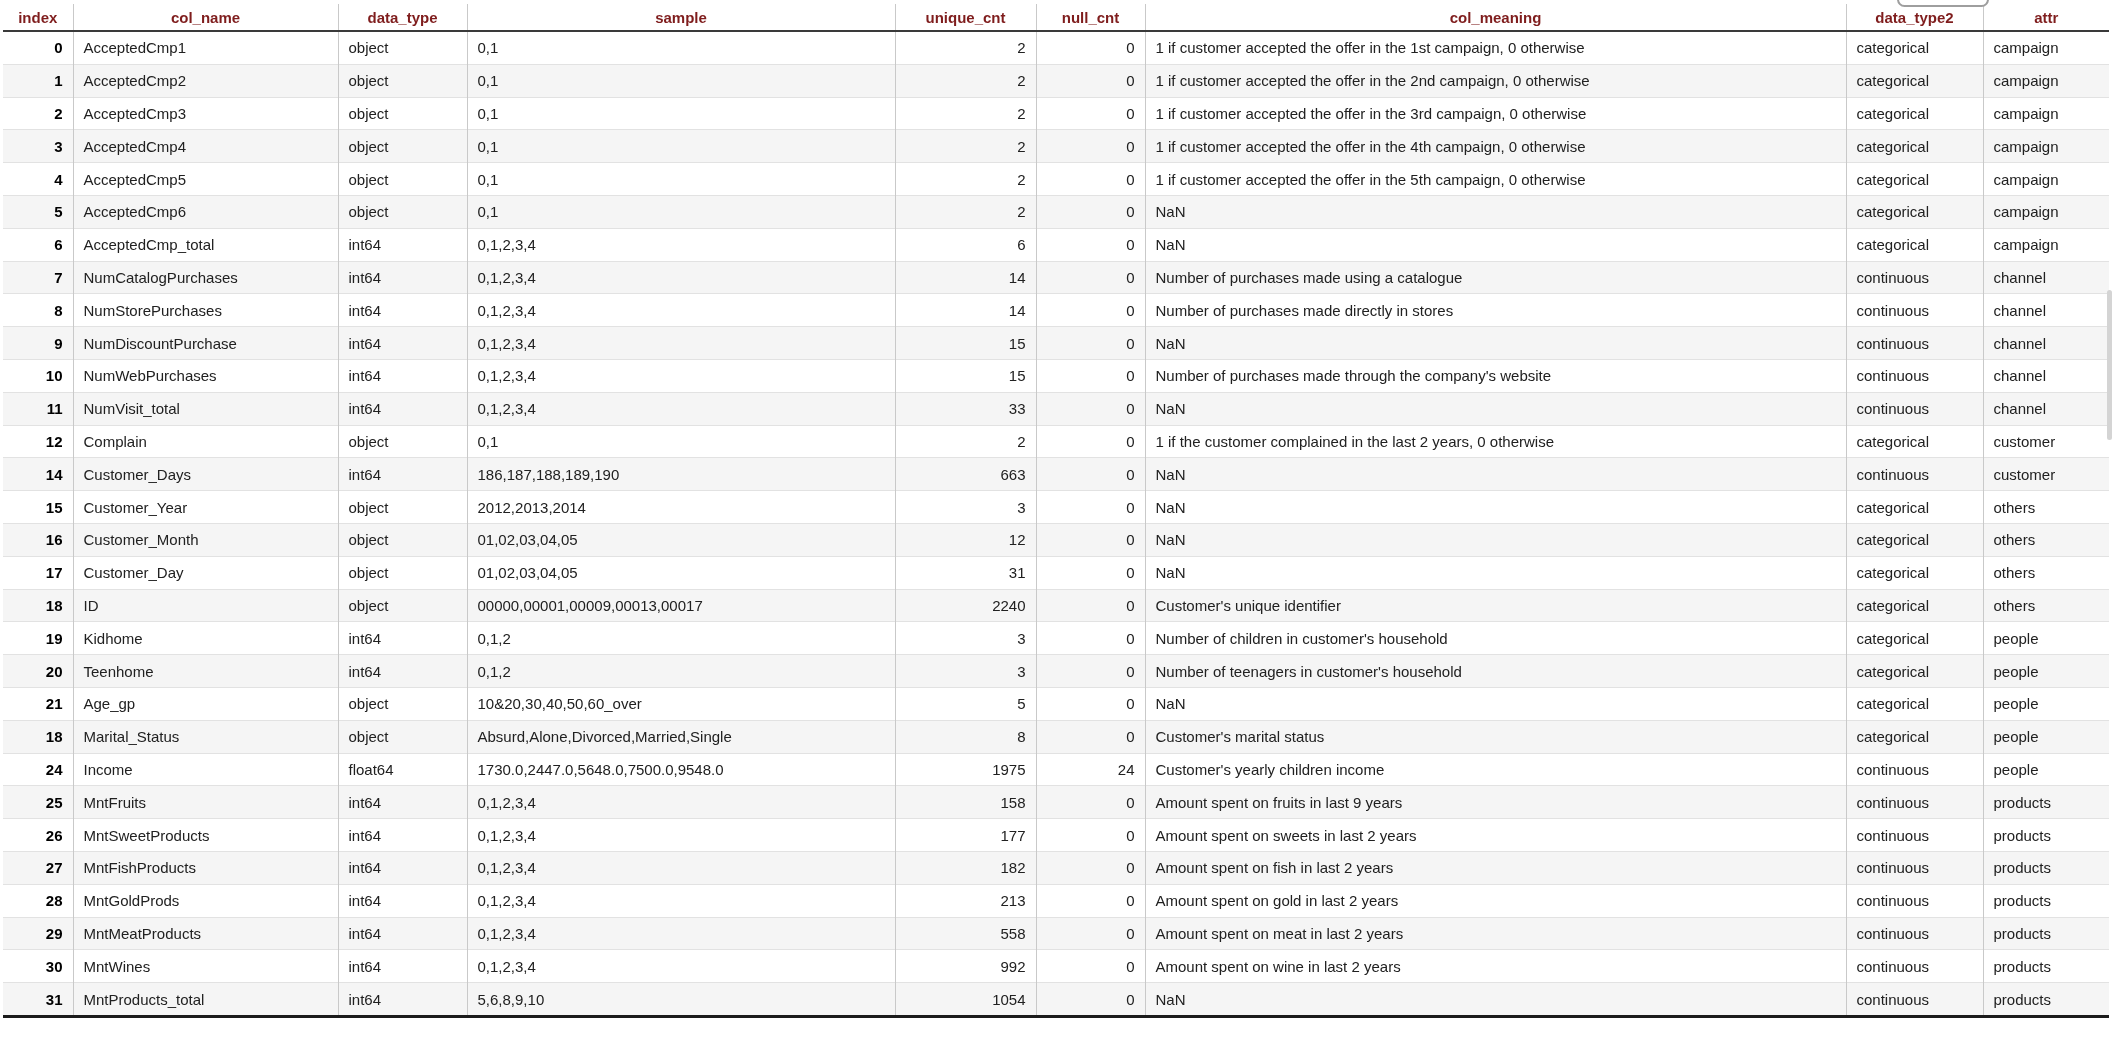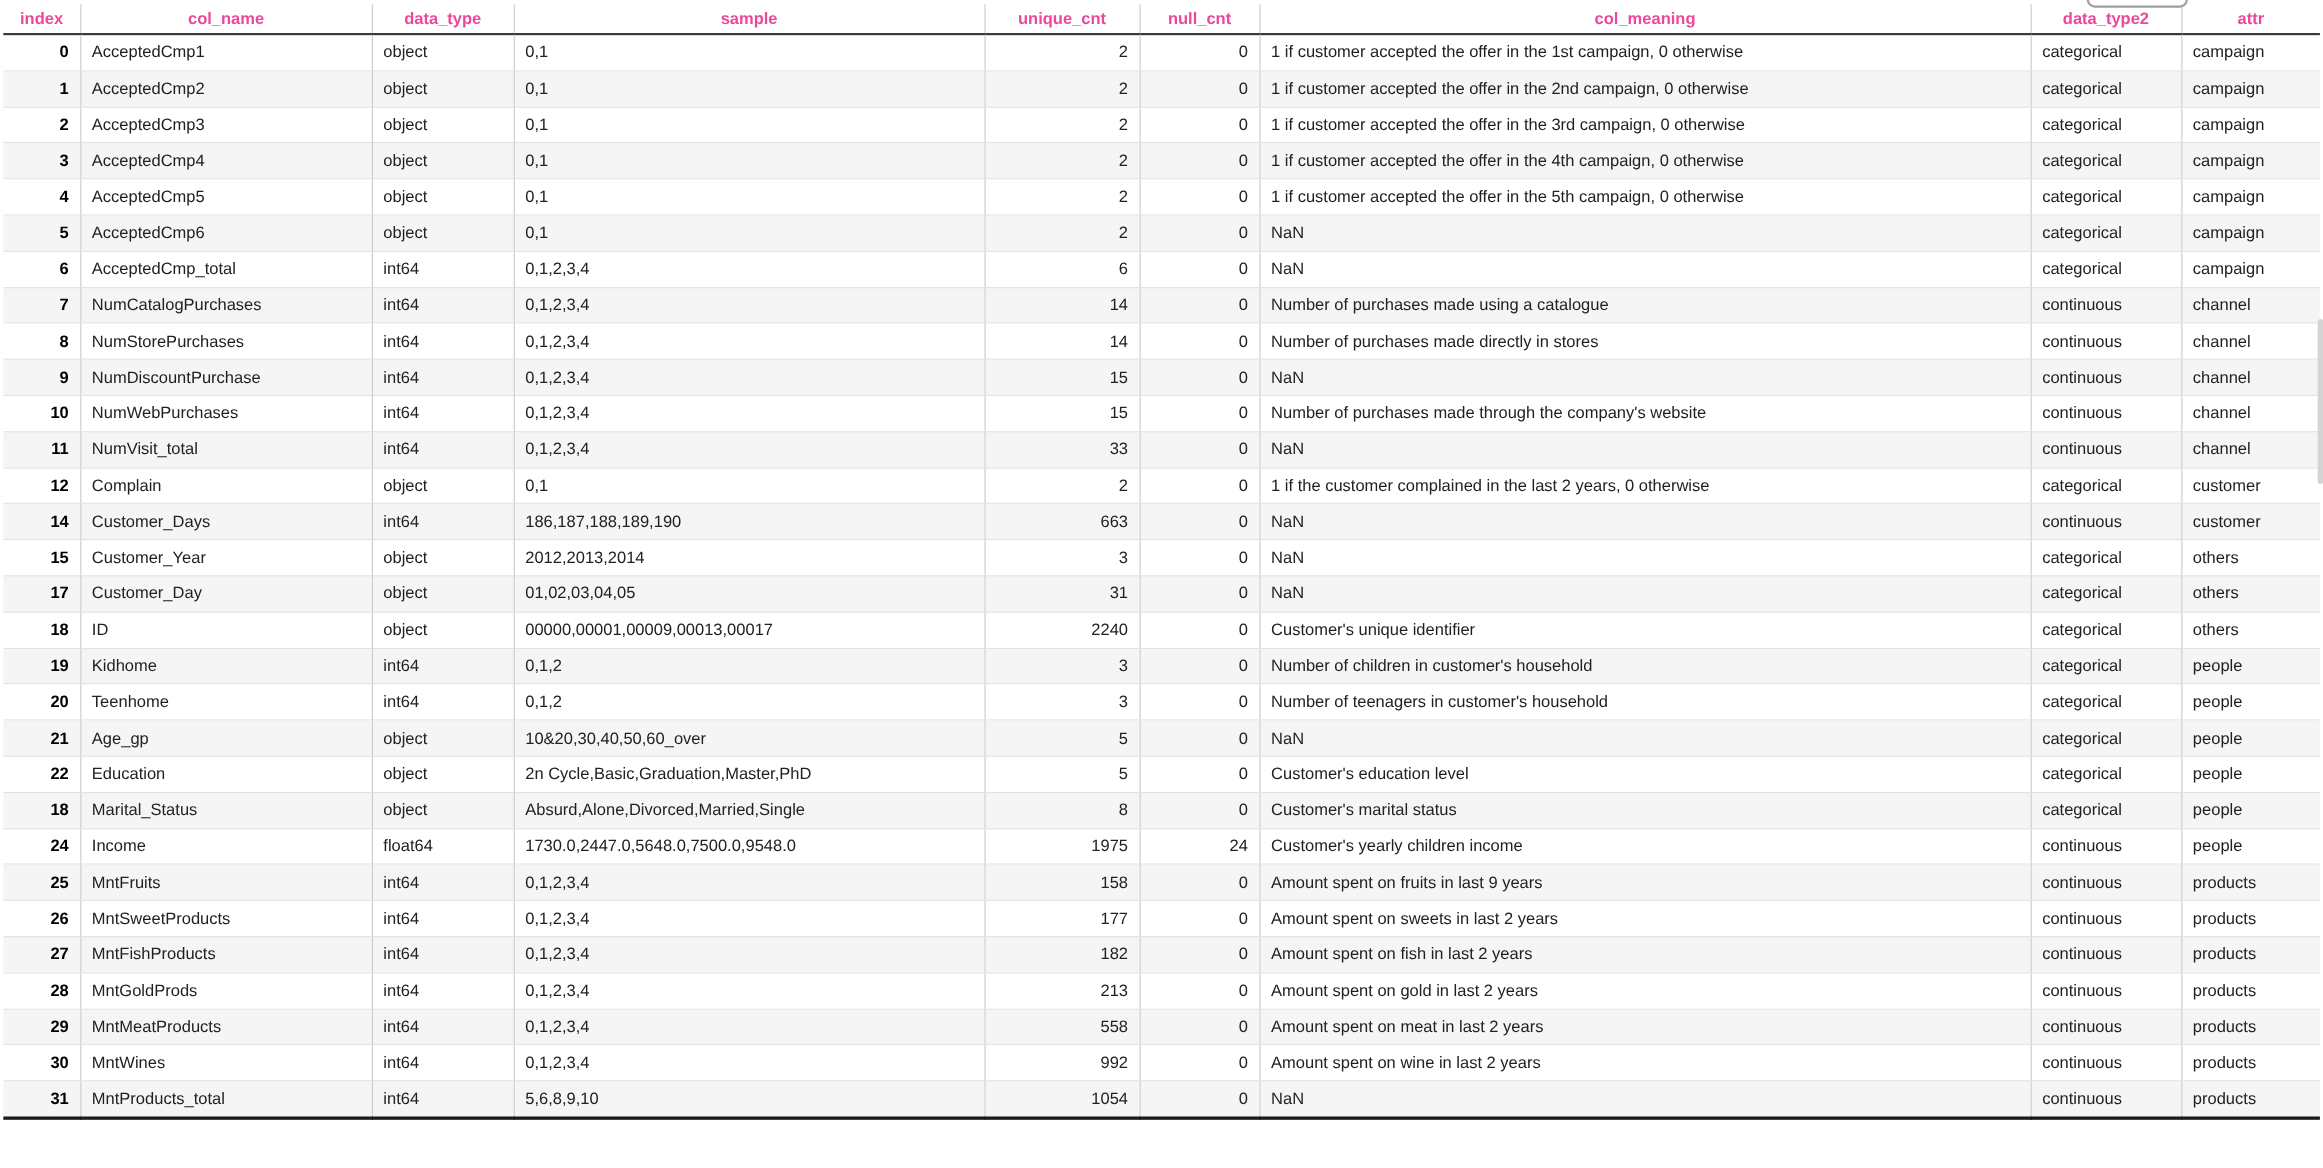--- a/index.html
+++ b/index.html
@@ -19,21 +19,21 @@
   table.df {
     border-collapse: collapse;
     table-layout: fixed;
     width: 2106px;
     margin: 4px 0 0 3px;
     border-bottom: 3px solid #1b1b1b;
     font-size: 15px;
   }
   table.df th {
     font-weight: bold;
-    color: #ec4899;
+    color: #7f1d1d;
     text-align: center;
     vertical-align: middle;
     height: 26px;
     padding: 0 10px;
     border-bottom: 2px solid #3a3a3a;
     border-right: 1px solid #c9c9c9;
     background: #ffffff;
     white-space: nowrap;
     overflow: hidden;
   }
@@ -271,20 +271,31 @@
           <td class="align-left cell-col_name">Customer_Year</td>
           <td class="align-left cell-data_type">object</td>
           <td class="align-left cell-sample">2012,2013,2014</td>
           <td class="align-right cell-unique_cnt">3</td>
           <td class="align-right cell-null_cnt">0</td>
           <td class="align-left cell-col_meaning">NaN</td>
           <td class="align-left cell-data_type2">categorical</td>
           <td class="align-left cell-attr">others</td>
         </tr>
         <tr>
+          <td class="align-right cell-index">16</td>
+          <td class="align-left cell-col_name">Customer_Month</td>
+          <td class="align-left cell-data_type">object</td>
+          <td class="align-left cell-sample">01,02,03,04,05</td>
+          <td class="align-right cell-unique_cnt">12</td>
+          <td class="align-right cell-null_cnt">0</td>
+          <td class="align-left cell-col_meaning">NaN</td>
+          <td class="align-left cell-data_type2">categorical</td>
+          <td class="align-left cell-attr">others</td>
+        </tr>
+        <tr>
           <td class="align-right cell-index">17</td>
           <td class="align-left cell-col_name">Customer_Day</td>
           <td class="align-left cell-data_type">object</td>
           <td class="align-left cell-sample">01,02,03,04,05</td>
           <td class="align-right cell-unique_cnt">31</td>
           <td class="align-right cell-null_cnt">0</td>
           <td class="align-left cell-col_meaning">NaN</td>
           <td class="align-left cell-data_type2">categorical</td>
           <td class="align-left cell-attr">others</td>
         </tr>
@@ -322,31 +333,20 @@
           <td class="align-left cell-attr">people</td>
         </tr>
         <tr>
           <td class="align-right cell-index">21</td>
           <td class="align-left cell-col_name">Age_gp</td>
           <td class="align-left cell-data_type">object</td>
           <td class="align-left cell-sample">10&amp;20,30,40,50,60_over</td>
           <td class="align-right cell-unique_cnt">5</td>
           <td class="align-right cell-null_cnt">0</td>
           <td class="align-left cell-col_meaning">NaN</td>
-          <td class="align-left cell-data_type2">categorical</td>
-          <td class="align-left cell-attr">people</td>
-        </tr>
-        <tr>
-          <td class="align-right cell-index">22</td>
-          <td class="align-left cell-col_name">Education</td>
-          <td class="align-left cell-data_type">object</td>
-          <td class="align-left cell-sample">2n Cycle,Basic,Graduation,Master,PhD</td>
-          <td class="align-right cell-unique_cnt">5</td>
-          <td class="align-right cell-null_cnt">0</td>
-          <td class="align-left cell-col_meaning">Customer's education level</td>
           <td class="align-left cell-data_type2">categorical</td>
           <td class="align-left cell-attr">people</td>
         </tr>
         <tr>
           <td class="align-right cell-index">18</td>
           <td class="align-left cell-col_name">Marital_Status</td>
           <td class="align-left cell-data_type">object</td>
           <td class="align-left cell-sample">Absurd,Alone,Divorced,Married,Single</td>
           <td class="align-right cell-unique_cnt">8</td>
           <td class="align-right cell-null_cnt">0</td>

